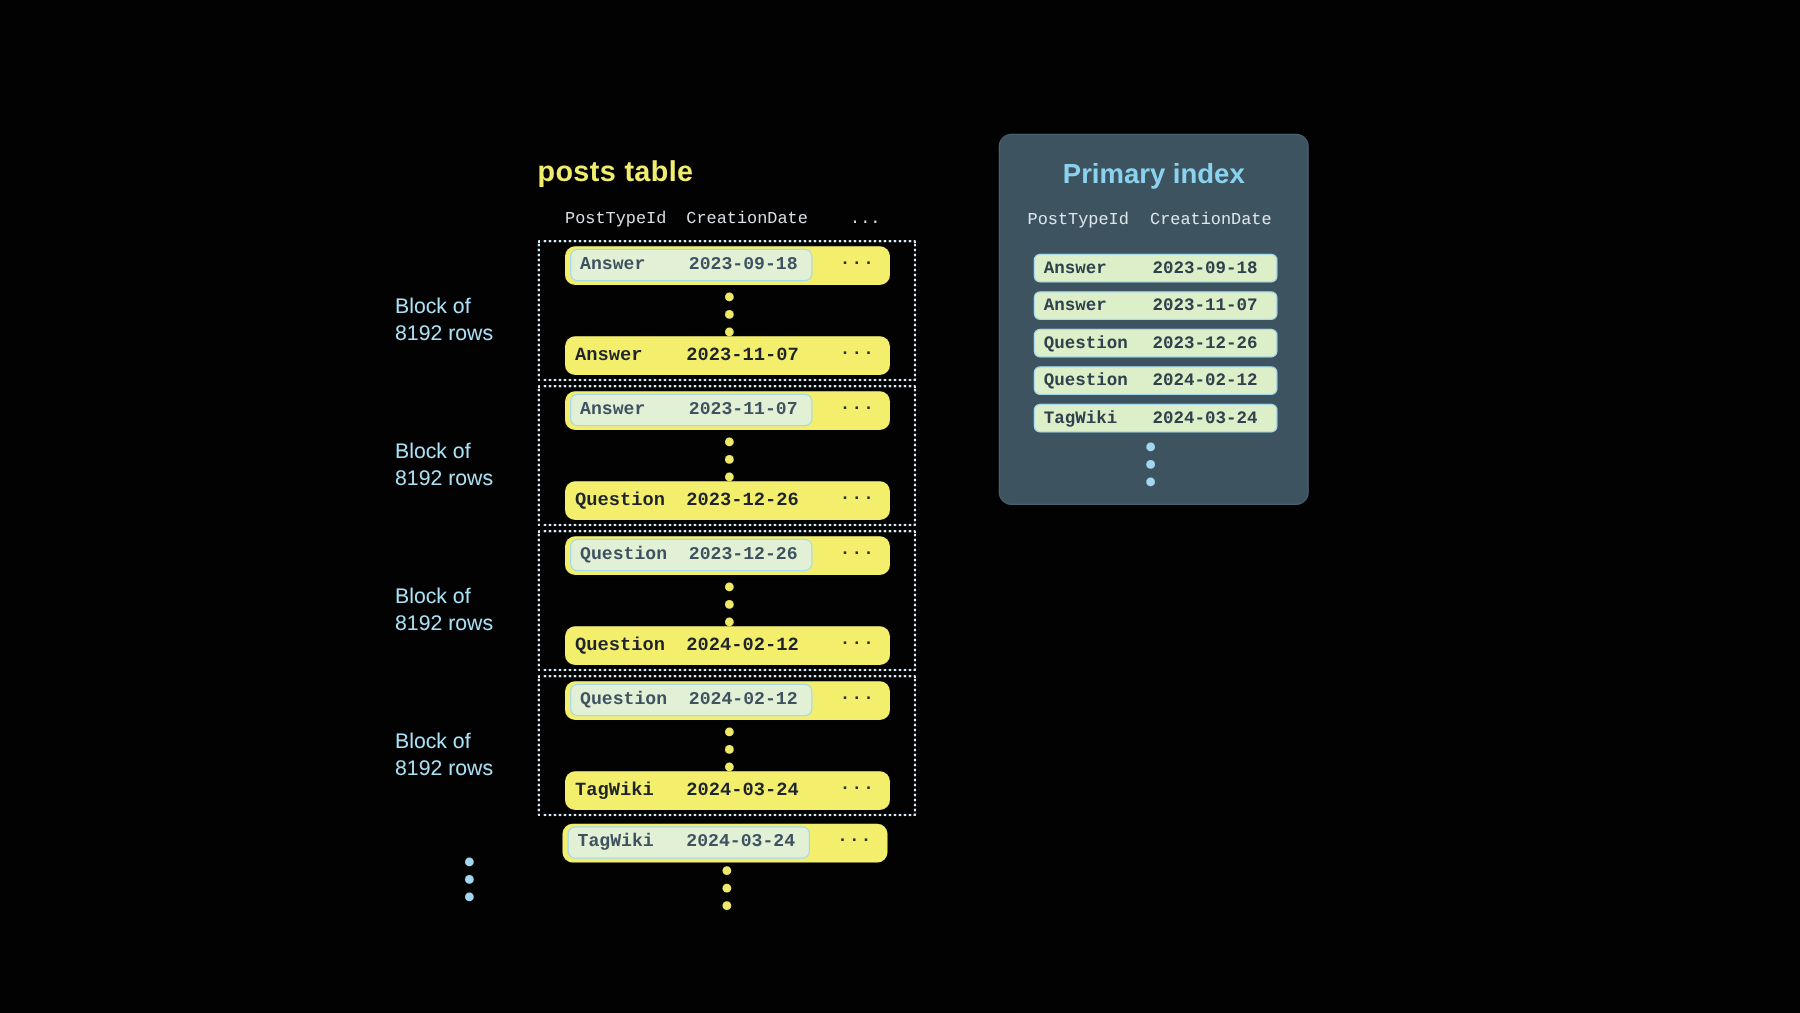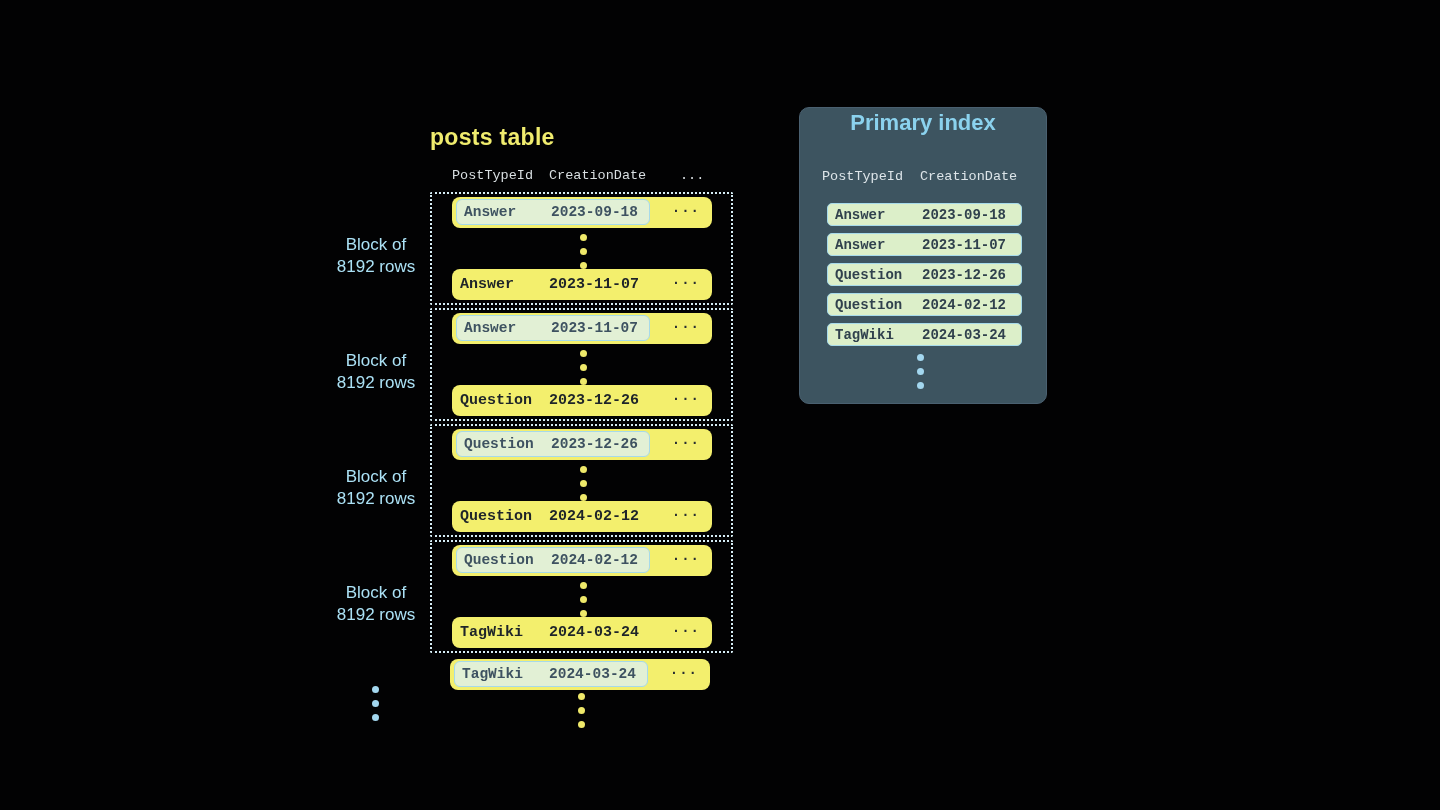--- a/index.html
+++ b/index.html
@@ -39,28 +39,28 @@
                 font-size:14px;font-weight:bold;letter-spacing:1px;}
 
   .vdots{position:absolute;display:flex;flex-direction:column;gap:7px;}
   .dot{width:7px;height:7px;border-radius:50%;}
   .dot.yellow{background:#EFE96A;}
   .dot.blue{background:#A3D7EF;}
   .vdots.inblock{left:148px;top:40px;}
   .vdots.tail{left:148px;top:571px;}
   .vdots.left-tail{left:372px;top:686px;}
 
-  .block-label{position:absolute;left:316px;width:120px;text-align:center;
+  .block-label{position:absolute;left:316px;width:120px;text-align:left;
                color:#ABE1F5;font-size:17px;line-height:22px;}
   .bl0{top:234px}.bl1{top:350px}.bl2{top:466px}.bl3{top:582px}
 
   
   .panel{position:absolute;left:799px;top:107px;width:248px;height:297px;
          background:#3D5460;border-radius:10px;border:1px solid #4A6070;box-sizing:border-box;}
-  .panel-title{position:absolute;top:2px;left:0;width:100%;text-align:center;
+  .panel-title{position:absolute;top:18px;left:0;width:100%;text-align:center;
                color:#8BD2EE;font-size:22px;font-weight:600;}
   .panel-headers{position:absolute;top:61px;left:0;width:100%;height:18px;
                  color:#DDE5E9;font-size:13.5px;}
   .ph1{position:absolute;left:22px;}
   .ph2{position:absolute;left:120px;}
   .pill{position:absolute;left:27px;width:195px;height:23px;box-sizing:border-box;
         background:#DCEFC9;border:1.5px solid #A6DAEA;border-radius:5px;
         display:flex;align-items:center;padding-left:7px;
         color:#30414D;font-size:14px;font-weight:bold;}
   .pill .type{display:inline-block;width:87px;}

